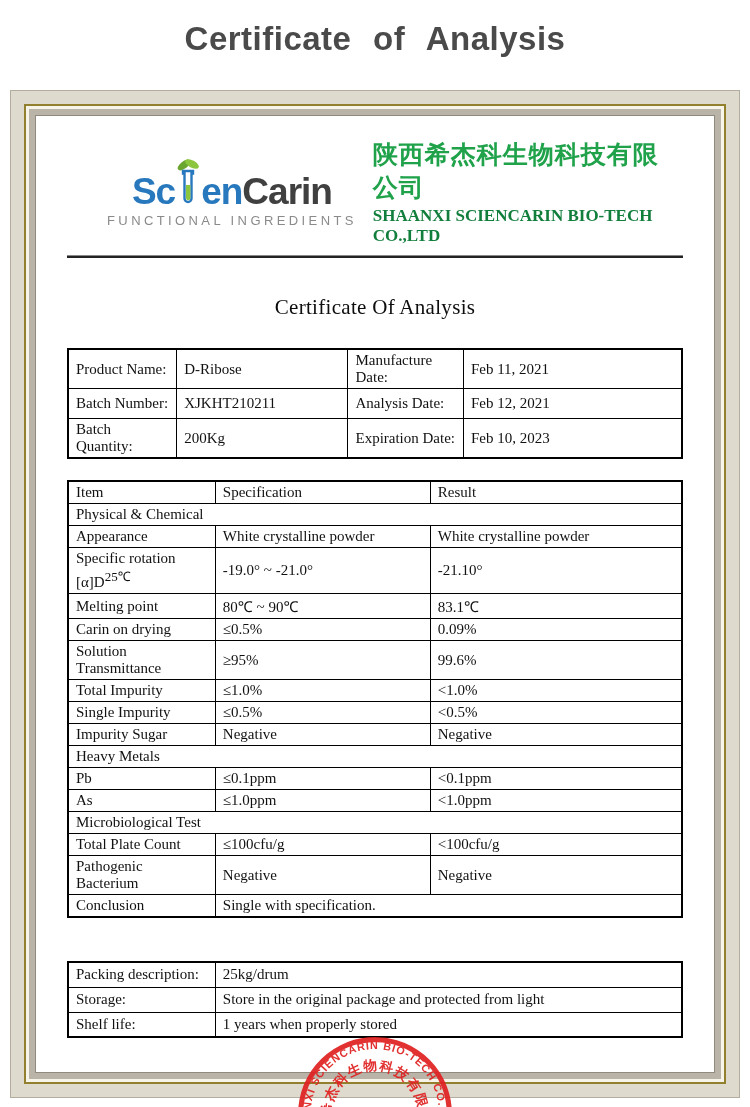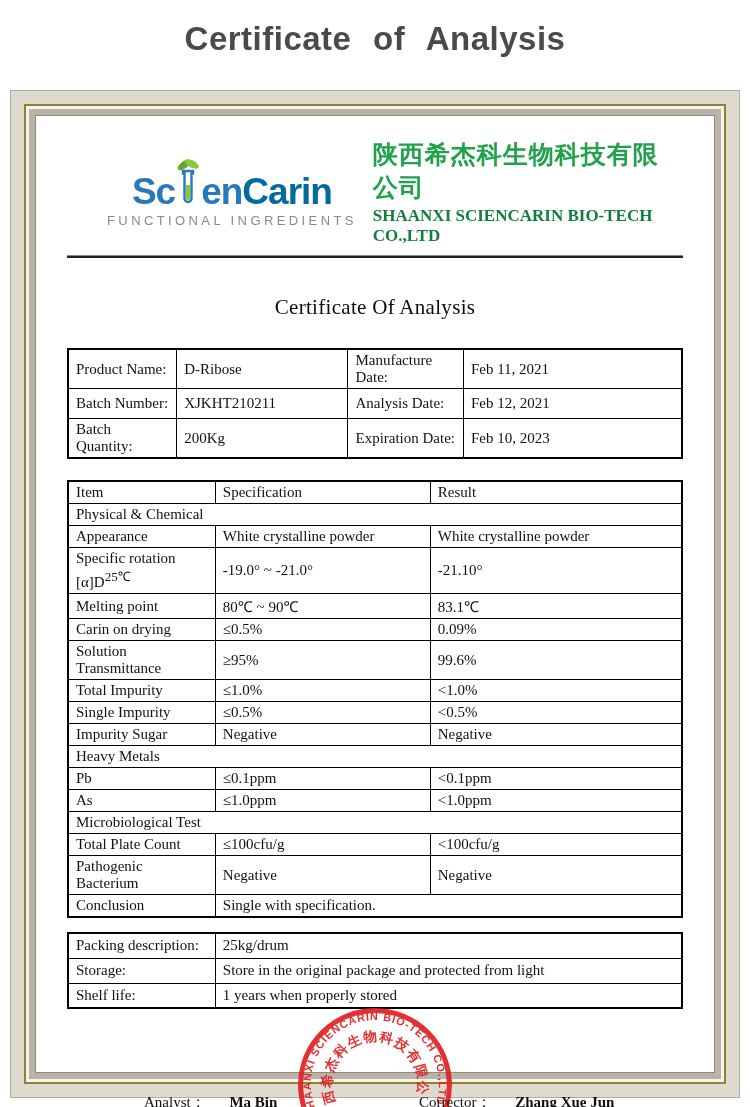--- a/index.html
+++ b/index.html
@@ -15,21 +15,21 @@
     background:#dedacd; border:1px solid #b2ad9f; padding:13px; }
   .frame-gold { width:100%; height:100%; border:2px solid #93802f; background:#f7f4ea; padding:3px; }
   .frame-gray { width:100%; height:100%; background:#b9b4a7; padding:6px; }
   .frame-inner { width:100%; height:100%; background:#fff; border:1px solid #8f8a7d; padding:0 31px; position:relative; }
 
   
   .letterhead { display:flex; align-items:center; margin-top:22px; padding-left:40px; }
   .logo-block { display:flex; flex-direction:column; align-items:center; }
   .logo-word { display:flex; align-items:flex-end; line-height:1; font-family:"Liberation Sans", sans-serif; font-weight:bold; font-size:37px; letter-spacing:-1px; }
   .logo-blue { color:#2878be; }
-  .logo-green { color:#0369a1; }
+  .logo-green { color:#404040; }
   .logo-tube { margin:0 1px; position:relative; top:2px; }
   .logo-subtitle { font-family:"Liberation Sans", sans-serif; font-size:13px; color:#8a8a8a; letter-spacing:3.4px; margin-top:3px; white-space:nowrap; }
   .company-block { margin-left:16px; }
   .company-cn { font-family:"Liberation Sans", sans-serif; font-weight:bold; font-size:25px; color:#1fa24a; letter-spacing:1px; }
   .company-en { font-family:"Liberation Serif", serif; font-weight:bold; font-size:17px; color:#127e3c; margin-top:2px; }
   .head-divider { height:3px; background:#232323; margin-top:9px; border-top:1px solid #888; }
 
   
   .doc-title { text-align:center; margin-top:37px; font-size:21px; color:#0d0d0d; letter-spacing:0.3px; }
 
@@ -42,21 +42,21 @@
   .info-table { margin-top:28px; }
   .info-table td { height:30px; }
   .info-table col.c1 { width:17.7%; } .info-table col.c2 { width:27.9%; }
   .info-table col.c3 { width:18.8%; } .info-table col.c4 { width:35.6%; }
 
   .spec-table { margin-top:21px; }
   .spec-table td, .spec-table th { height:22px; padding-top:1px; padding-bottom:1px; }
   .spec-table col.c1 { width:24%; } .spec-table col.c2 { width:35%; } .spec-table col.c3 { width:41%; }
   .spec-table sup { font-size:13px; }
 
-  .packing-table { margin-top:14px; }
+  .packing-table { margin-top:43px; }
   .packing-table td { height:25px; }
   .packing-table col.c1 { width:24%; }
 
   
   .sign-area { position:relative; height:185px; }
   .sig { position:absolute; top:84px; font-size:15px; white-space:nowrap; }
   .sig-analyst { left:77px; }
   .sig-corrector { left:352px; }
   .sig-name { font-weight:bold; border-bottom:2px solid #000; padding:0 16px 1px 16px; margin-left:4px; display:inline-block; }
   .stamp { position:absolute; left:228px; top:-4px; opacity:0.92; }

